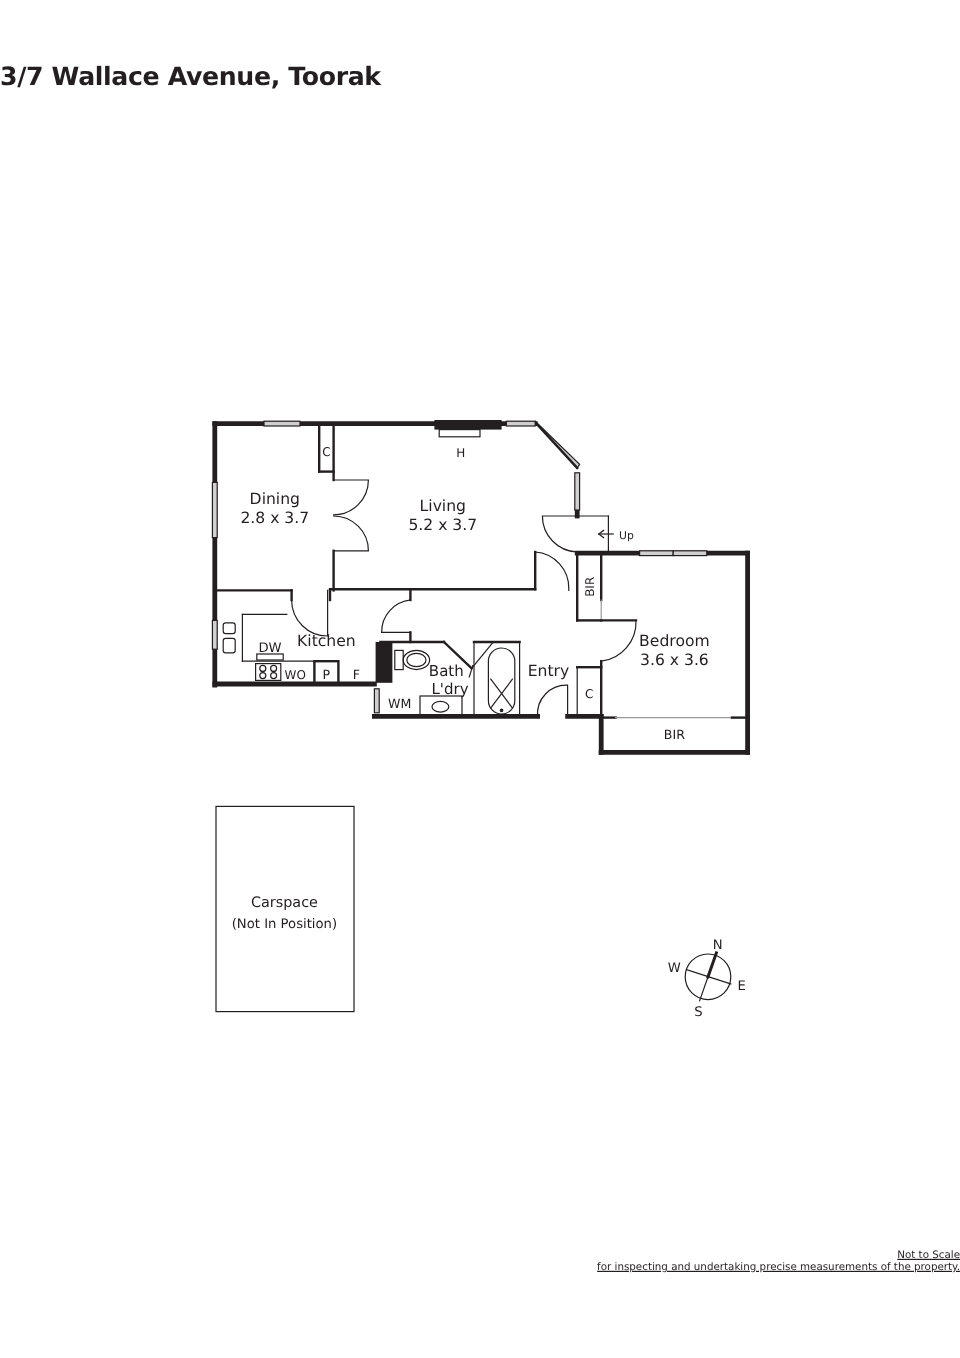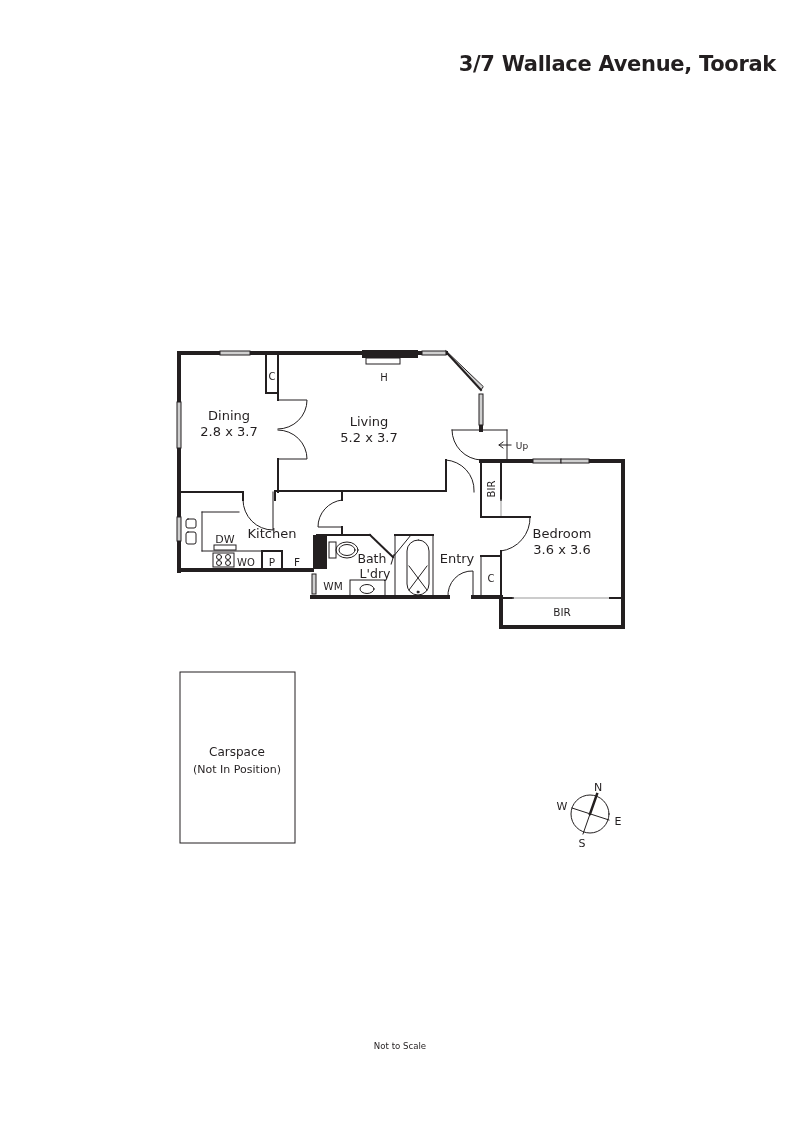--- a/index.html
+++ b/index.html
@@ -1,20 +1,20 @@
 <!DOCTYPE html>
 <html><head>
 <meta charset="utf-8">
 <style>
   html, body { margin: 0; padding: 0; background: #ffffff; }
   body { width: 800px; height: 1132px; position: relative; overflow: hidden; font-family: "DejaVu Sans", sans-serif; color: #231f20; }
-  .title { position: absolute; top: 52px; left: 0; width: 776px; text-align: right; font-family: "DejaVu Sans", sans-serif; font-weight: bold; font-size: 21px; letter-spacing: -0.3px; color: #231f20; }
+  .title { position: absolute; top: 52px; left: 0; width: 776px; text-align: left; font-family: "DejaVu Sans", sans-serif; font-weight: bold; font-size: 21px; letter-spacing: -0.3px; color: #231f20; }
   svg.plan { position: absolute; left: 0; top: 0; }
   .lbl { font-family: "DejaVu Sans", sans-serif; fill: #231f20; }
-  .footer { position: absolute; top: 1041px; left: 0; width: 800px; text-align: center; font-family: "DejaVu Sans", sans-serif; font-size: 8.6px; line-height: 10px; color: #231f20; }
+  .footer { position: absolute; top: 1041px; left: 0; width: 800px; text-align: right; font-family: "DejaVu Sans", sans-serif; font-size: 8.6px; line-height: 10px; color: #231f20; text-decoration: underline; }
 </style>
 </head>
 <body>
 
 <div class="title">3/7 Wallace Avenue, Toorak</div>
 
 <svg class="plan" width="800" height="1132" viewBox="0 0 800 1132">
   <g stroke="#231f20" fill="none" stroke-linecap="square">
 
     <g stroke-width="4">
@@ -186,13 +186,14 @@
   <text class="lbl" x="522" y="449" font-size="9" text-anchor="middle">Up</text>
 
   <text class="lbl" x="598" y="791" font-size="11" text-anchor="middle">N</text>
   <text class="lbl" x="618" y="825" font-size="11" text-anchor="middle">E</text>
   <text class="lbl" x="582" y="847" font-size="11" text-anchor="middle">S</text>
   <text class="lbl" x="562" y="810" font-size="11" text-anchor="middle">W</text>
 </svg>
 
 <div class="footer">
   <div>Not to Scale</div>
+  <div>for inspecting and undertaking precise measurements of the property.</div>
 </div>
 
 </body></html>

